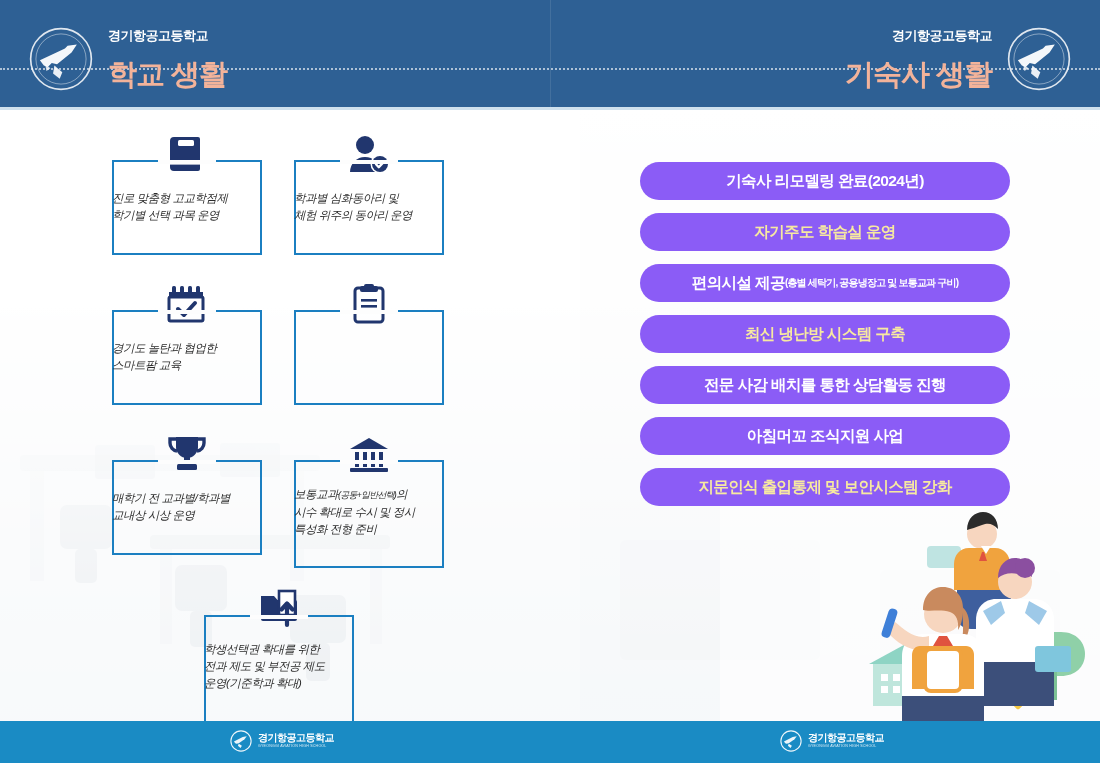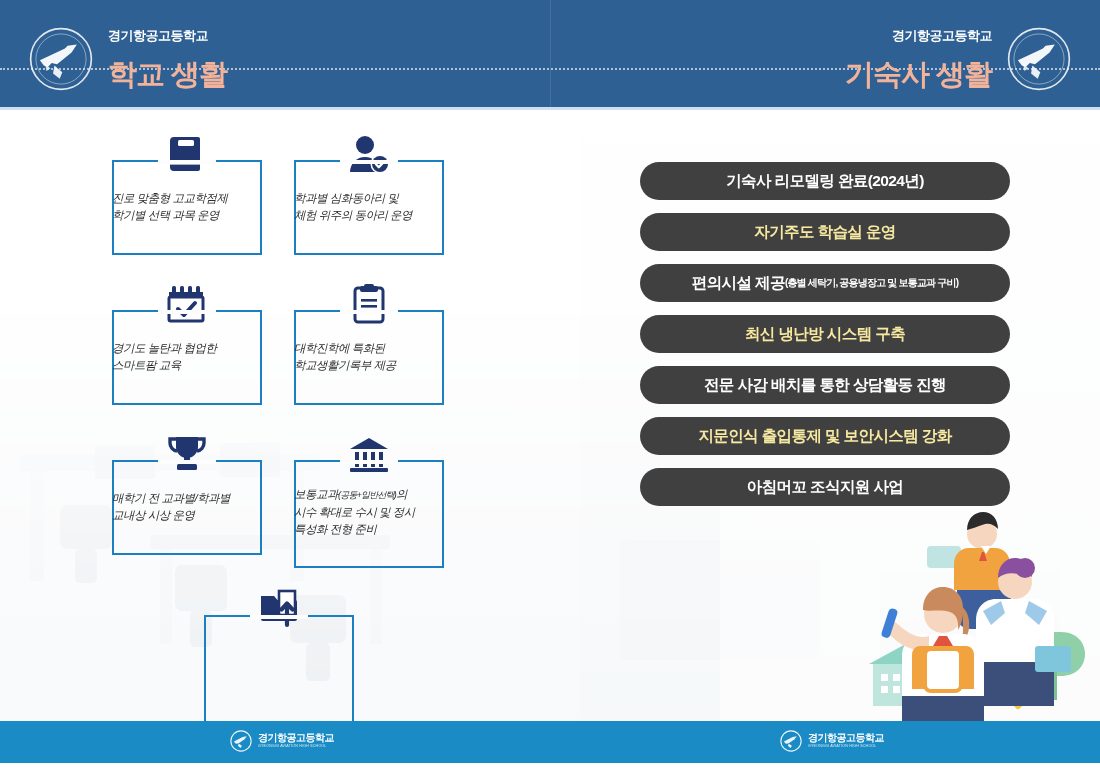--- a/index.html
+++ b/index.html
@@ -180,21 +180,21 @@
     position: absolute;
     left: 640px; top: 52px;
     width: 370px;
     display: flex;
     flex-direction: column;
     gap: 13px;
   }
   .pill {
     height: 38px;
     border-radius: 19px;
-    background: #404040;
+    background: #8b5cf6;
     display: flex;
     align-items: center;
     justify-content: center;
     font-size: 15.5px;
     font-weight: bold;
     letter-spacing: -0.6px;
     color: #ffffff;
     white-space: nowrap;
     padding: 0 14px;
   }
@@ -393,24 +393,20 @@
           <svg width="32" height="40" viewBox="0 0 32 40">
             <rect x="11" y="0" width="10" height="6" rx="2" fill="#21366e"></rect>
             <rect x="2" y="4" width="28" height="34" rx="3" fill="none" stroke="#21366e" stroke-width="3"></rect>
             <rect x="7" y="2" width="18" height="6" rx="2" fill="#21366e"></rect>
             <rect x="8" y="15" width="16" height="2.6" fill="#21366e"></rect>
             <rect x="8" y="21" width="16" height="2.6" fill="#21366e"></rect>
             <rect x="8" y="27" width="11" height="2.6" fill="#21366e"></rect>
           </svg>
         </div>
         <div class="card-box"></div>
-        <div class="card-text">
-          <div>대학진학에 특화된</div>
-          <div>학교생활기록부 제공</div>
-        </div>
       </div>
 
       <div class="card c4">
         <div class="card-icon">
           <svg width="40" height="40" viewBox="0 0 40 40">
             <path d="M9 3 h22 v10 a11 11 0 0 1 -22 0 z" fill="#21366e"></path>
             <path d="M9 5 h-6 v4 a8 8 0 0 0 7 8" fill="none" stroke="#21366e" stroke-width="3.4"></path>
             <path d="M31 5 h6 v4 a8 8 0 0 1 -7 8" fill="none" stroke="#21366e" stroke-width="3.4"></path>
             <rect x="17" y="23" width="6" height="7" fill="#21366e"></rect>
             <rect x="10" y="30" width="20" height="6" rx="1.5" fill="#21366e"></rect>
@@ -447,20 +443,25 @@
       <div class="card c6 card-tall">
         <div class="card-icon">
           <svg width="40" height="40" viewBox="0 0 40 40">
             <path d="M2 7 h13 l3.5 4 H36 a2 2 0 0 1 2 2 v17 a2 2 0 0 1 -2 2 H4 a2 2 0 0 1 -2 -2 z" fill="#21366e"></path>
             <rect x="20" y="2" width="16" height="24" fill="#ffffff"></rect>
             <rect x="20" y="2" width="16" height="24" fill="none" stroke="#21366e" stroke-width="2.6"></rect>
             <path d="M28 36 V15 M22.5 20.5 L28 14.5 L33.5 20.5" fill="none" stroke="#21366e" stroke-width="4.2" stroke-linecap="round" stroke-linejoin="round"></path>
           </svg>
         </div>
         <div class="card-box"></div>
+        <div class="card-text">
+          <div>학생선택권 확대를 위한</div>
+          <div>전과 제도 및 부전공 제도</div>
+          <div>운영(기준학과 확대)</div>
+        </div>
       </div>
 
     </div>
 
     <div class="pills">
       <div class="pill">
           <span>기숙사 리모델링 완료(2024년)</span>
         </div>
       <div class="pill accent">
           <span>자기주도 학습실 운영</span>
@@ -468,25 +469,25 @@
       <div class="pill">
           <span>편의시설 제공</span>
           <span class="pill-sub">(층별 세탁기, 공용냉장고 및 보통교과 구비)</span>
         </div>
       <div class="pill accent">
           <span>최신 냉난방 시스템 구축</span>
         </div>
       <div class="pill">
           <span>전문 사감 배치를 통한 상담활동 진행</span>
         </div>
+      <div class="pill">
+          <span>아침머꼬 조식지원 사업</span>
+        </div>
       <div class="pill accent">
           <span>지문인식 출입통제 및 보안시스템 강화</span>
-        </div>
-      <div class="pill">
-          <span>아침머꼬 조식지원 사업</span>
         </div>
     </div>
 
   </div>
 
   <svg class="illus" viewBox="0 0 235 215">
 
     <g>
       <path d="M196 126 c16 0 24 11 24 22 c0 13 -10 22 -24 22 h-20 c-13 0 -22 -9 -22 -21 c0 -12 9 -23 22 -23 z" fill="#8fd0a8"></path>
       <rect x="183" y="166" width="9" height="28" fill="#7cc295"></rect>

